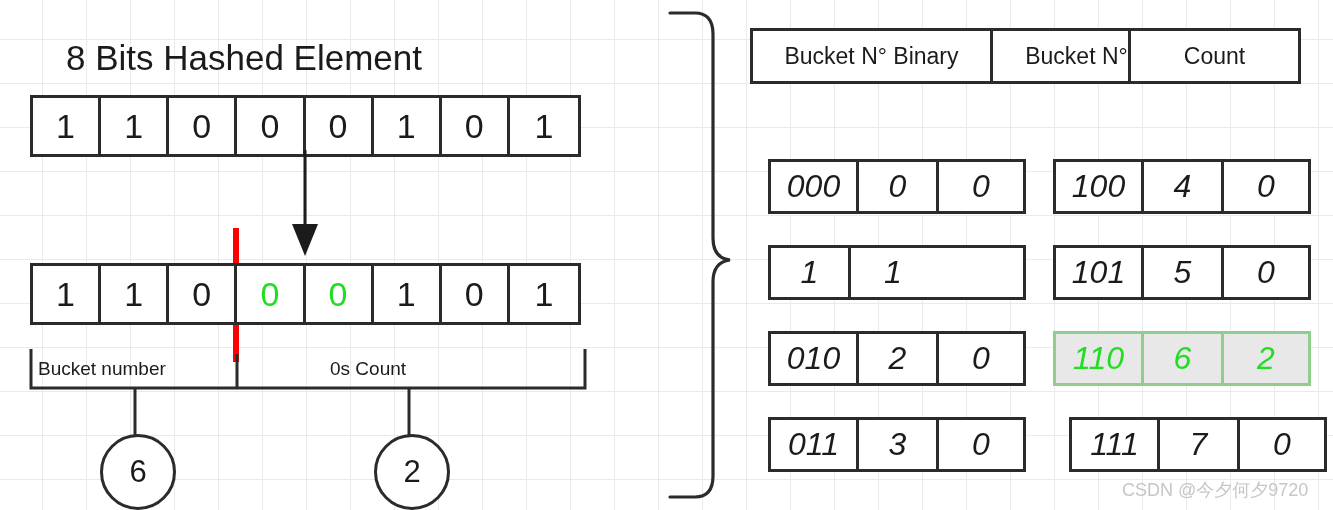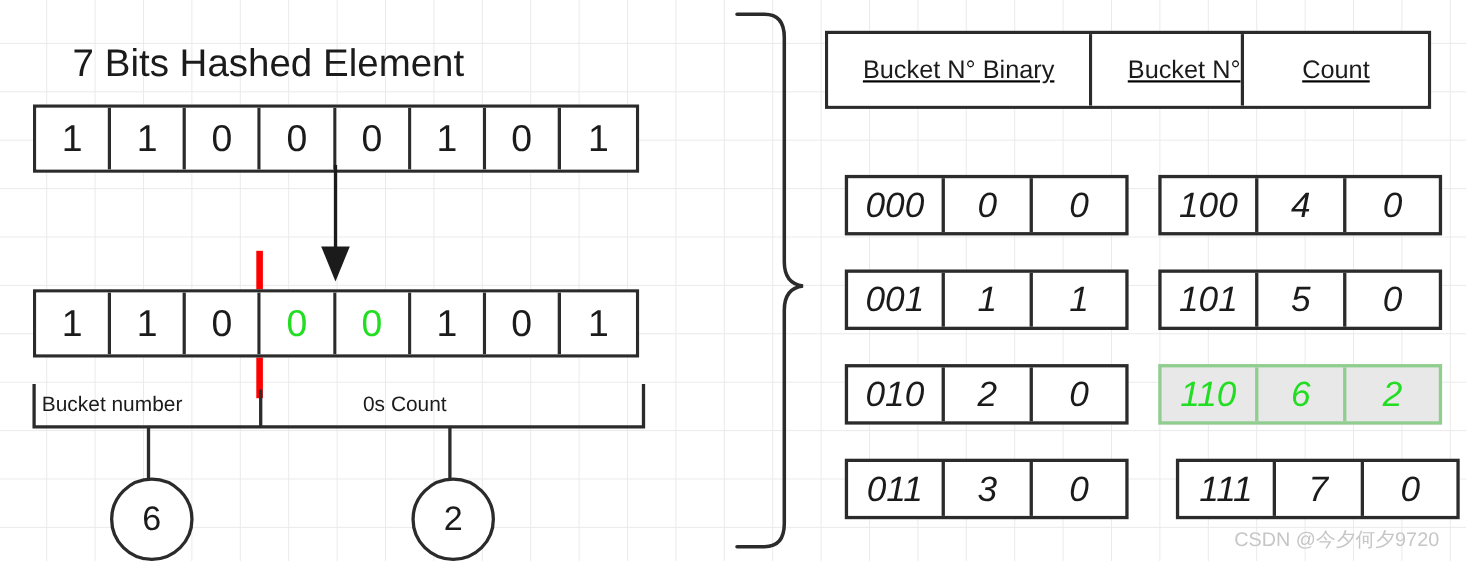--- a/index.html
+++ b/index.html
@@ -101,26 +101,25 @@
   #circle-count  { left: 374px; top: 434px; }
 
   
   #big-brace-svg { left: 640px; top: 10px; }
 
   
   #table-header {
     left: 750px;
     top: 28px;
     width: 551px;
-    height: 71px;
-    display: flex;
-    box-sizing: border-box;
-    border: 3px solid #2b2b2b;
-    background: #ffffff;
-    text-decoration: underline;
+    height: 56px;
+    display: flex;
+    box-sizing: border-box;
+    border: 3px solid #2b2b2b;
+    background: #ffffff;
   }
   .hcell {
     box-sizing: border-box;
     border-right: 3px solid #2b2b2b;
     display: flex;
     align-items: center;
     justify-content: center;
     font-size: 23px;
     color: #1b1b1b;
     background: #ffffff;
@@ -168,21 +167,21 @@
     font-size: 18px;
     color: #c6c6c6;
     white-space: nowrap;
   }
 </style>
 </head>
 <body>
 
 <div id="canvas">
 
-  <div class="abs" id="title">7 Bits Hashed Element</div>
+  <div class="abs" id="title">8 Bits Hashed Element</div>
 
   <div class="abs bitrow" id="bitrow-top">
       <div class="bitcell">1</div>
       <div class="bitcell">1</div>
       <div class="bitcell">0</div>
       <div class="bitcell">0</div>
       <div class="bitcell">0</div>
       <div class="bitcell">1</div>
       <div class="bitcell">0</div>
       <div class="bitcell">1</div>
@@ -240,21 +239,20 @@
     <div class="hcell c2">Count</div>
   </div>
 
   <div class="abs" id="buckets-left-col" style="left:768px; top:159px;">
       <div class="bucket-row" style="position: absolute; left: 0px; top: 0px;">
         <div class="bcell b0">000</div>
         <div class="bcell b1">0</div>
         <div class="bcell b2">0</div>
       </div>
       <div class="bucket-row" style="position: absolute; left: 0px; top: 86px;">
-        <div class="bcell b0">001</div>
         <div class="bcell b1">1</div>
         <div class="bcell b2">1</div>
       </div>
       <div class="bucket-row" style="position: absolute; left: 0px; top: 172px;">
         <div class="bcell b0">010</div>
         <div class="bcell b1">2</div>
         <div class="bcell b2">0</div>
       </div>
       <div class="bucket-row" style="position: absolute; left: 0px; top: 258px;">
         <div class="bcell b0">011</div>

